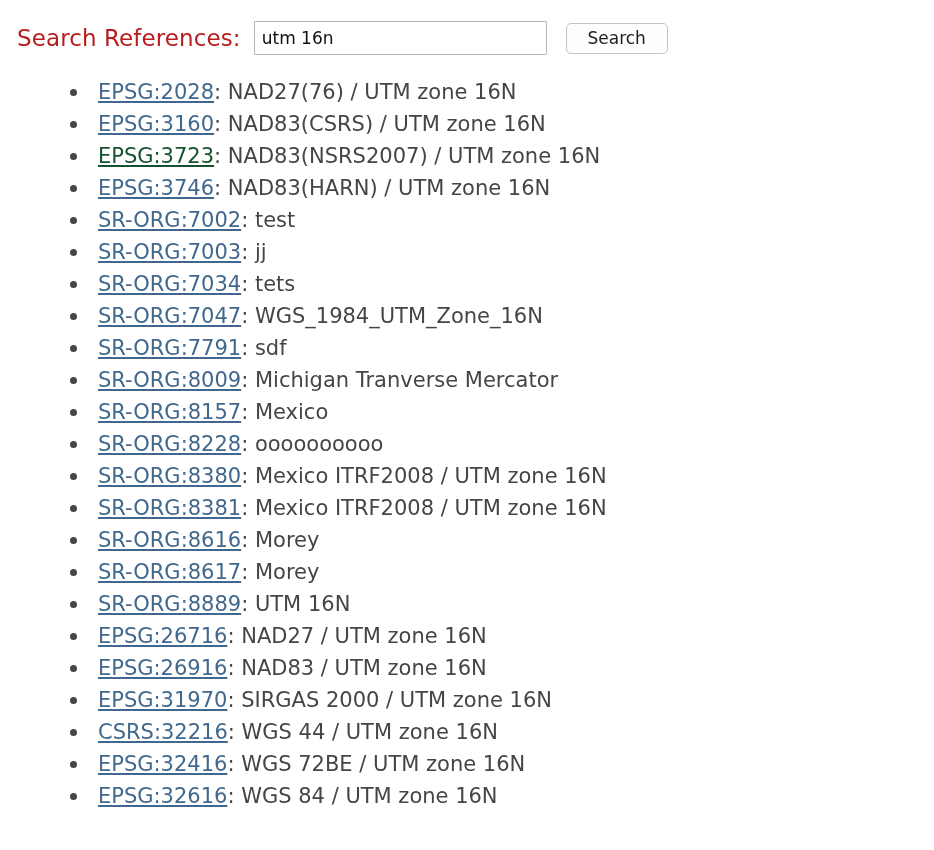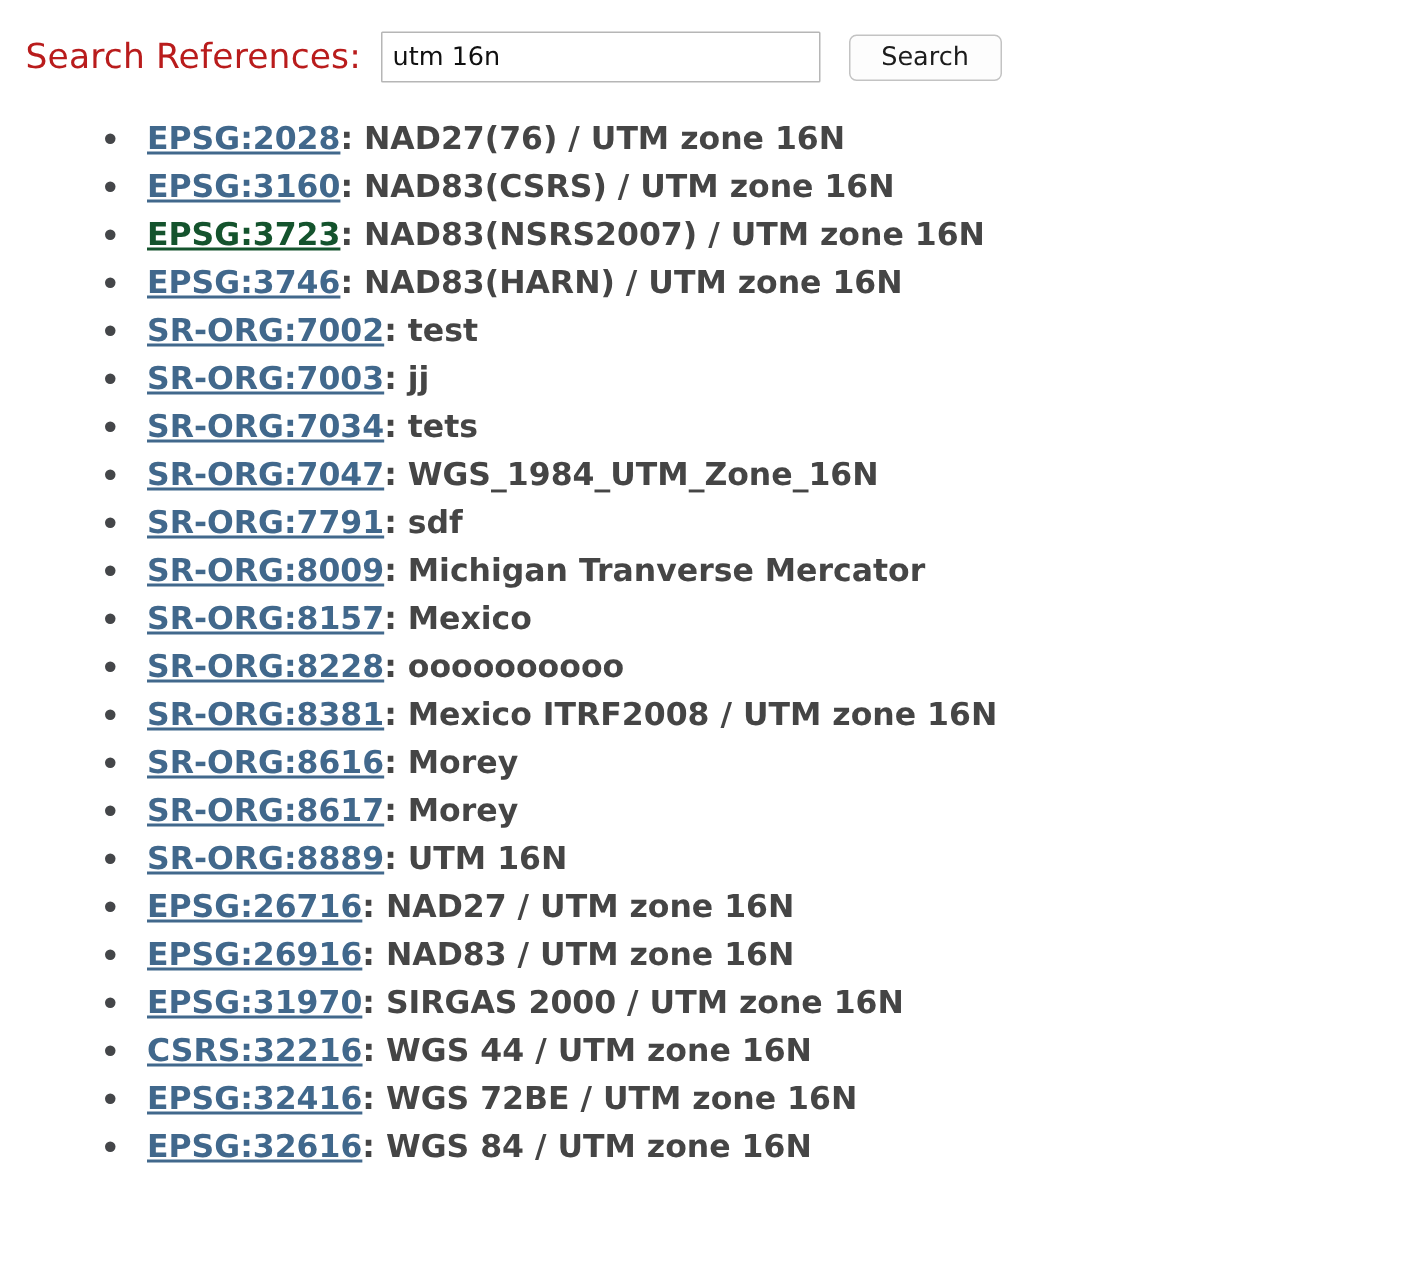--- a/index.html
+++ b/index.html
@@ -72,21 +72,20 @@
     top: 21px;
   }
   .result-item {
     position: relative;
     height: 32px;
     line-height: 32px;
     padding-left: 98px;
     font-size: 21px;
     white-space: nowrap;
     color: #454545;
-    font-weight: bold;
   }
   .result-item::before {
     content: "";
     position: absolute;
     left: 70px;
     top: 13px;
     width: 7px;
     height: 7px;
     border-radius: 50%;
     background: #444649;
@@ -122,20 +121,21 @@
     <li class="result-item"><a class="result-link visited">EPSG:3723</a><span class="result-sep">: </span><span class="result-name">NAD83(NSRS2007) / UTM zone 16N</span></li>
     <li class="result-item"><a class="result-link">EPSG:3746</a><span class="result-sep">: </span><span class="result-name">NAD83(HARN) / UTM zone 16N</span></li>
     <li class="result-item"><a class="result-link">SR-ORG:7002</a><span class="result-sep">: </span><span class="result-name">test</span></li>
     <li class="result-item"><a class="result-link">SR-ORG:7003</a><span class="result-sep">: </span><span class="result-name">jj</span></li>
     <li class="result-item"><a class="result-link">SR-ORG:7034</a><span class="result-sep">: </span><span class="result-name">tets</span></li>
     <li class="result-item"><a class="result-link">SR-ORG:7047</a><span class="result-sep">: </span><span class="result-name">WGS_1984_UTM_Zone_16N</span></li>
     <li class="result-item"><a class="result-link">SR-ORG:7791</a><span class="result-sep">: </span><span class="result-name">sdf</span></li>
     <li class="result-item"><a class="result-link">SR-ORG:8009</a><span class="result-sep">: </span><span class="result-name">Michigan Tranverse Mercator</span></li>
     <li class="result-item"><a class="result-link">SR-ORG:8157</a><span class="result-sep">: </span><span class="result-name">Mexico</span></li>
     <li class="result-item"><a class="result-link">SR-ORG:8228</a><span class="result-sep">: </span><span class="result-name">oooooooooo</span></li>
+    <li class="result-item"><a class="result-link">SR-ORG:8380</a><span class="result-sep">: </span><span class="result-name">Mexico ITRF2008 / UTM zone 16N</span></li>
     <li class="result-item"><a class="result-link">SR-ORG:8381</a><span class="result-sep">: </span><span class="result-name">Mexico ITRF2008 / UTM zone 16N</span></li>
     <li class="result-item"><a class="result-link">SR-ORG:8616</a><span class="result-sep">: </span><span class="result-name">Morey</span></li>
     <li class="result-item"><a class="result-link">SR-ORG:8617</a><span class="result-sep">: </span><span class="result-name">Morey</span></li>
     <li class="result-item"><a class="result-link">SR-ORG:8889</a><span class="result-sep">: </span><span class="result-name">UTM 16N</span></li>
     <li class="result-item"><a class="result-link">EPSG:26716</a><span class="result-sep">: </span><span class="result-name">NAD27 / UTM zone 16N</span></li>
     <li class="result-item"><a class="result-link">EPSG:26916</a><span class="result-sep">: </span><span class="result-name">NAD83 / UTM zone 16N</span></li>
     <li class="result-item"><a class="result-link">EPSG:31970</a><span class="result-sep">: </span><span class="result-name">SIRGAS 2000 / UTM zone 16N</span></li>
     <li class="result-item"><a class="result-link">CSRS:32216</a><span class="result-sep">: </span><span class="result-name">WGS 44 / UTM zone 16N</span></li>
     <li class="result-item"><a class="result-link">EPSG:32416</a><span class="result-sep">: </span><span class="result-name">WGS 72BE / UTM zone 16N</span></li>
     <li class="result-item"><a class="result-link">EPSG:32616</a><span class="result-sep">: </span><span class="result-name">WGS 84 / UTM zone 16N</span></li>

